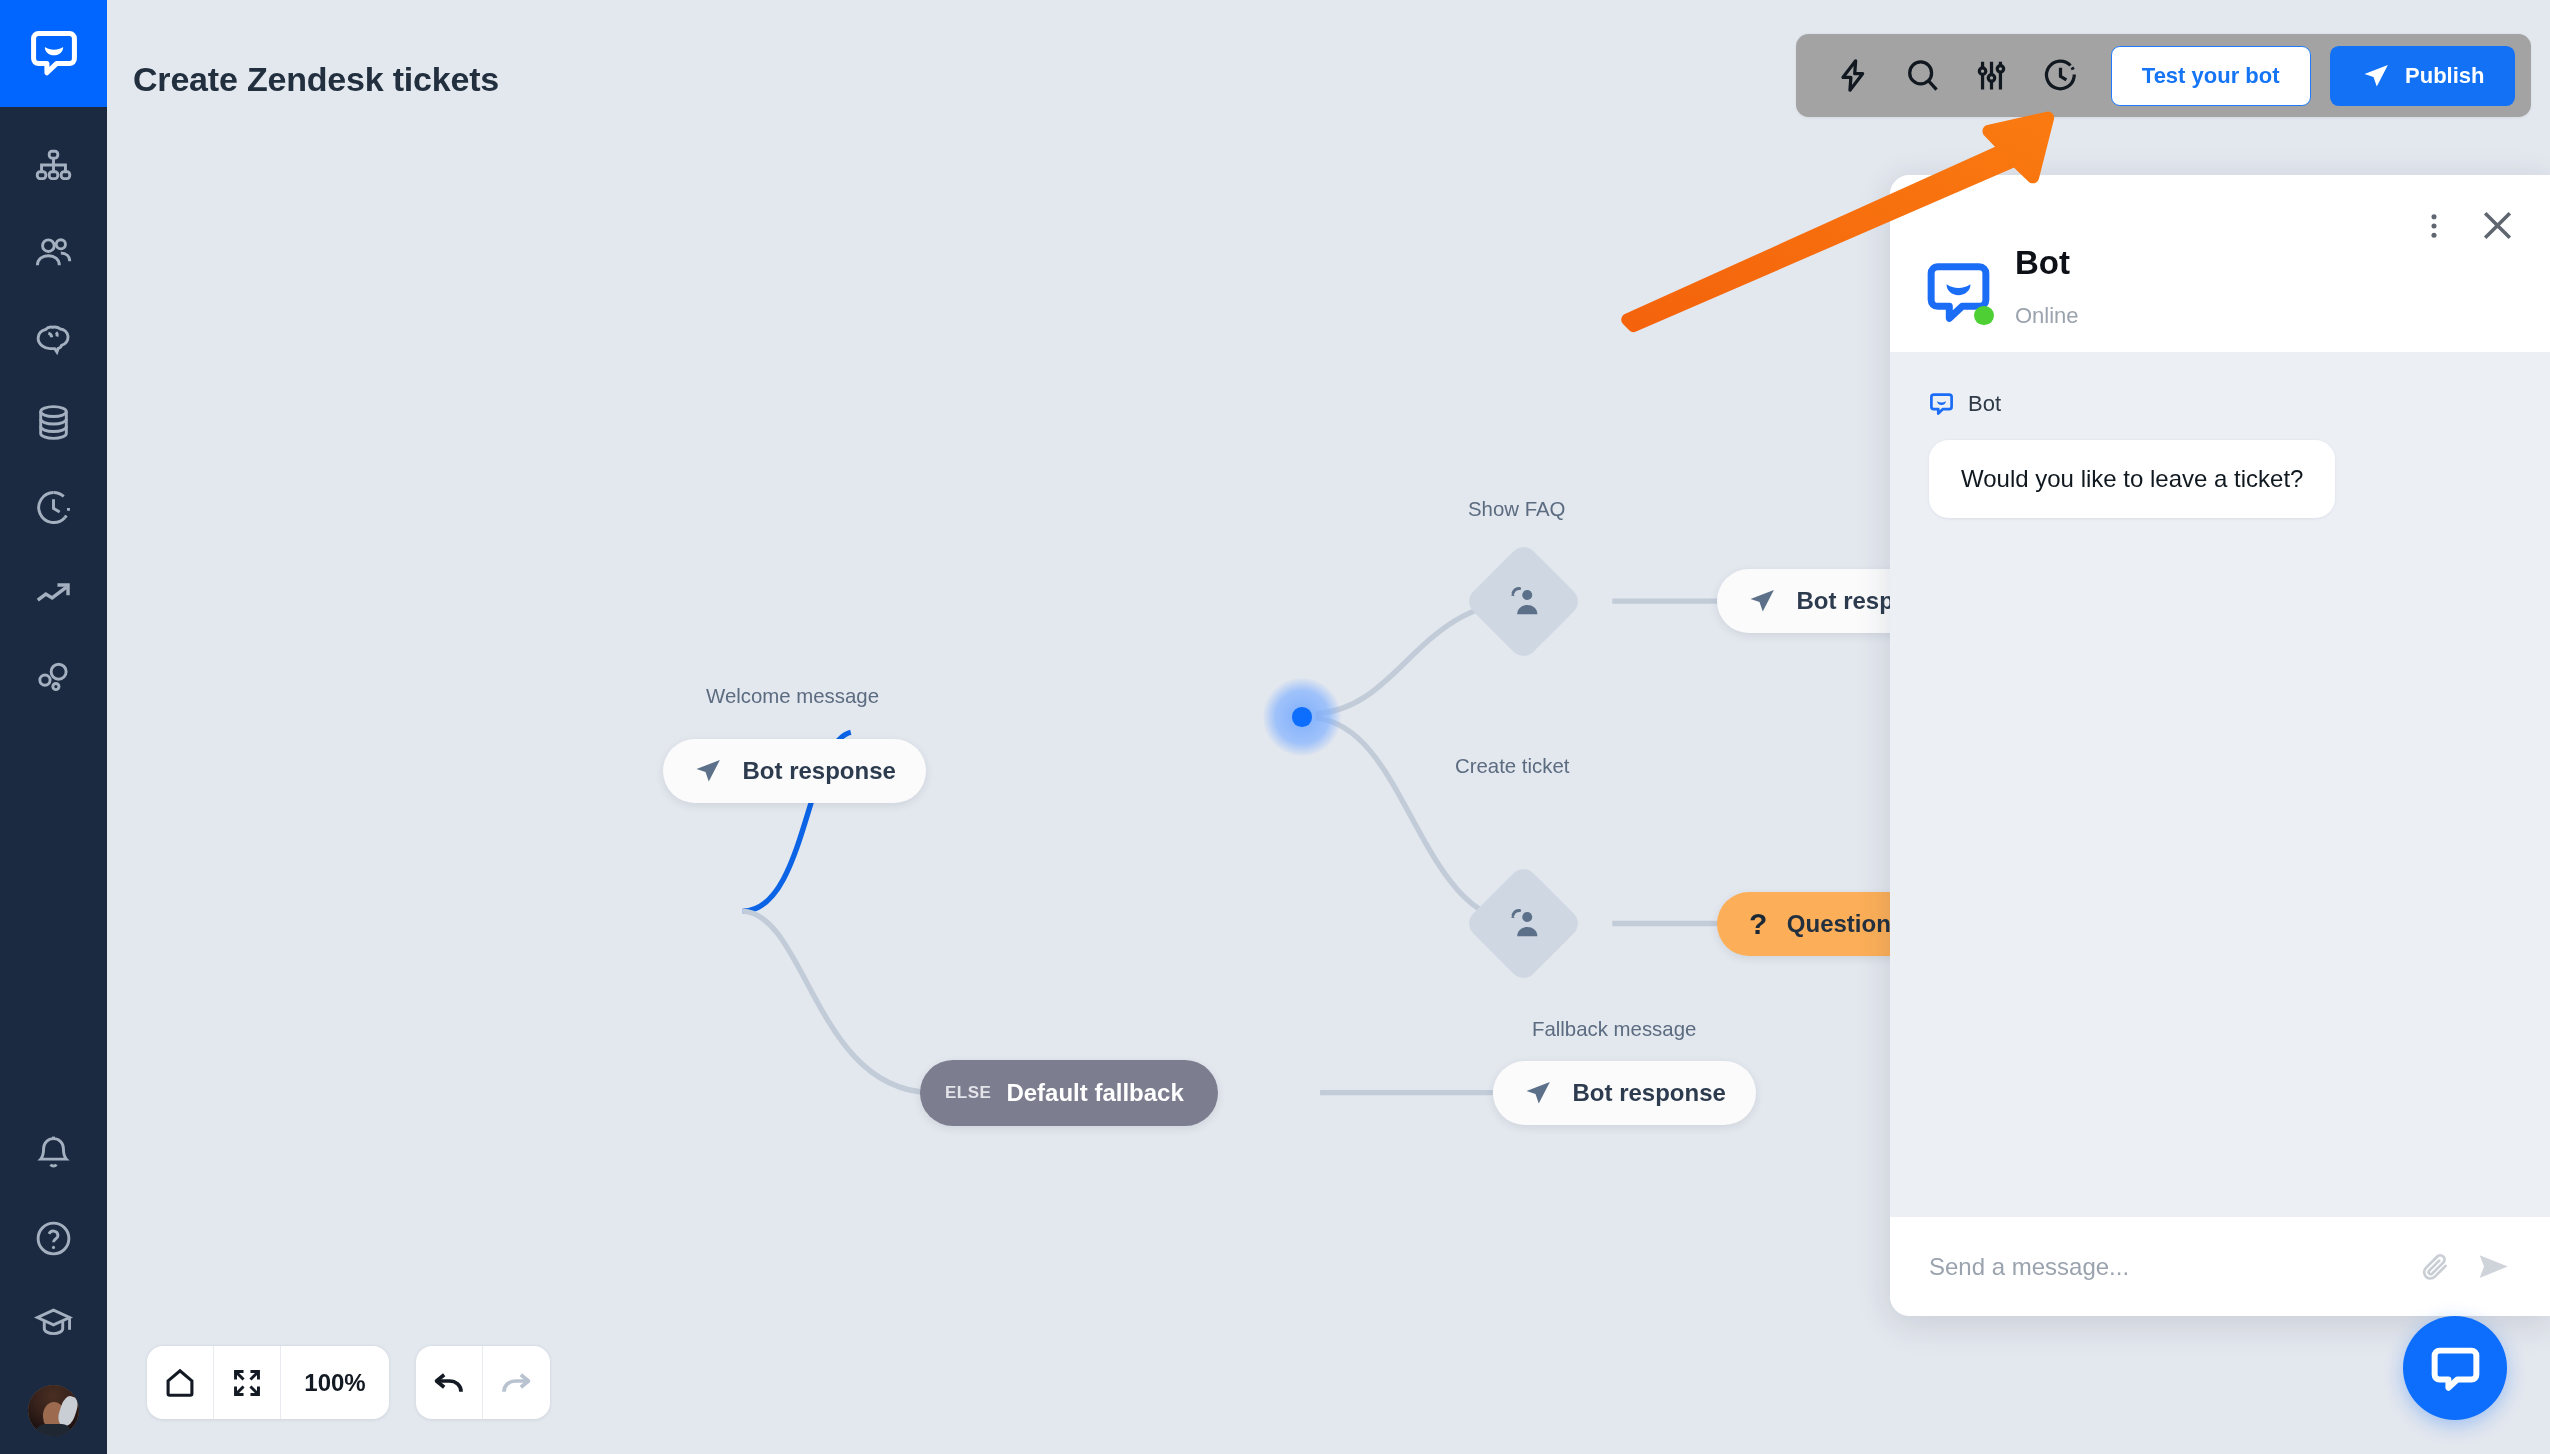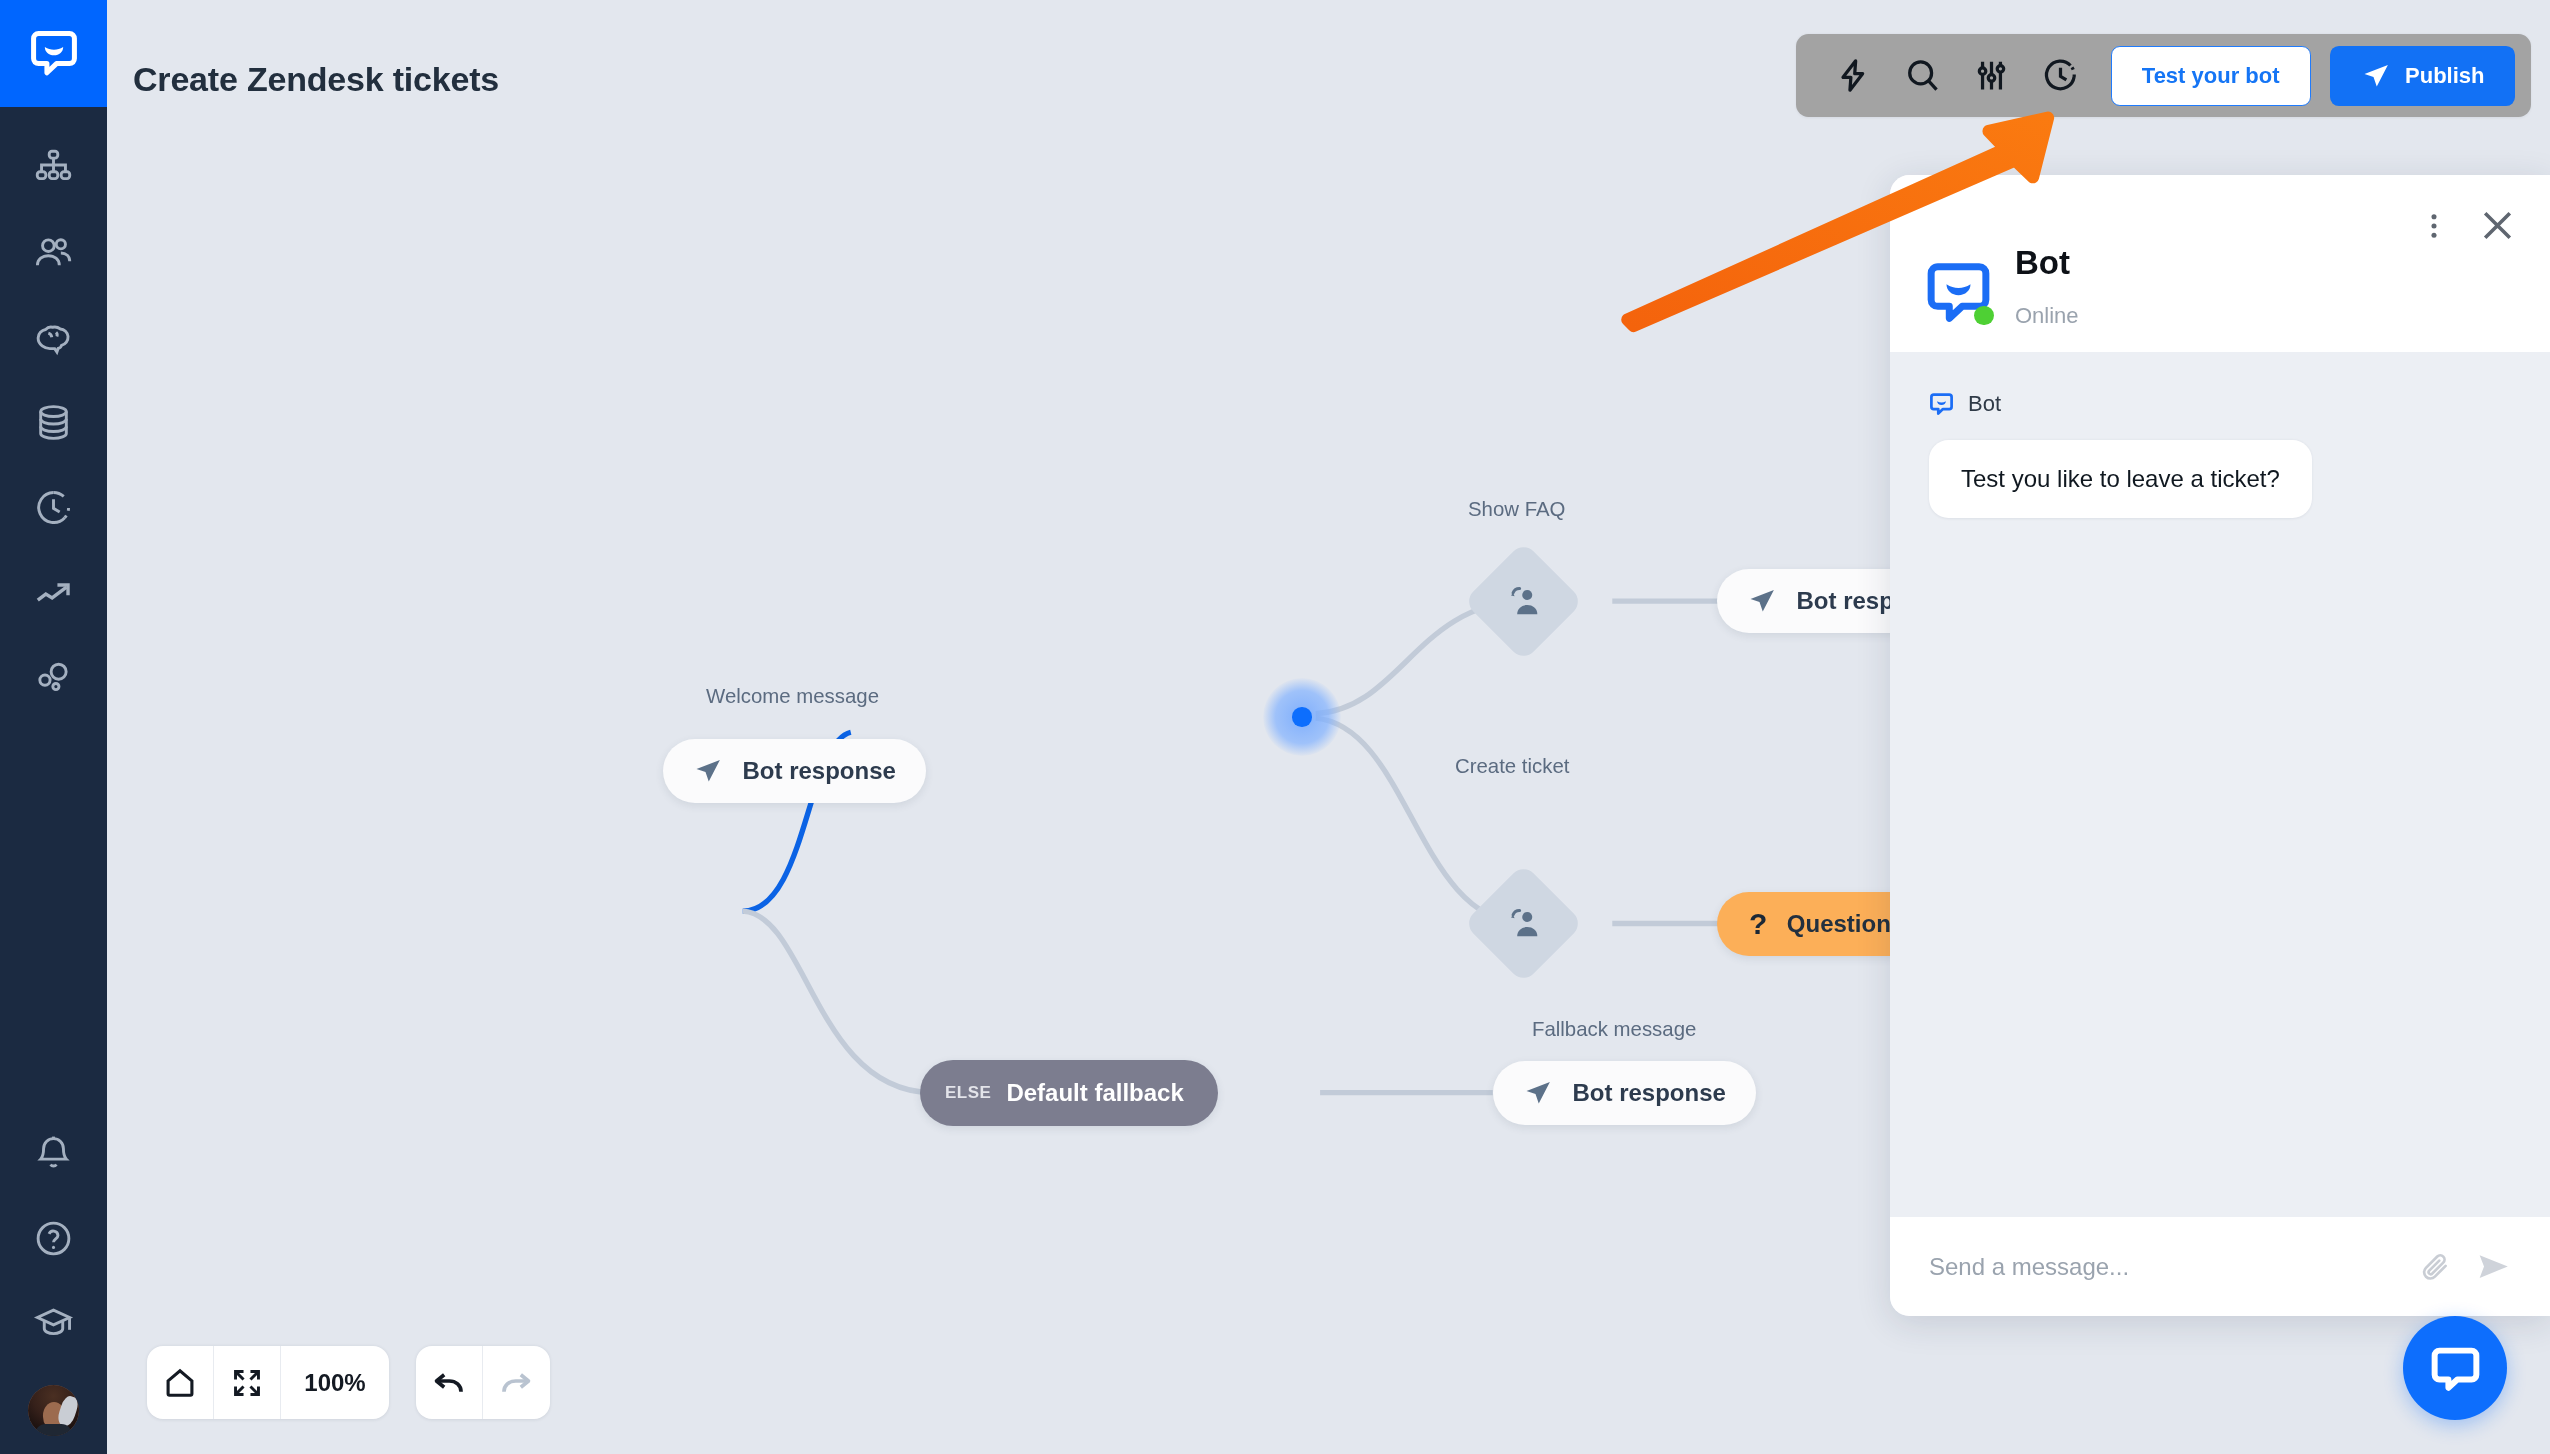--- a/index.html
+++ b/index.html
@@ -495,21 +495,21 @@
     <div id="chat-body">
       <div id="msg-sender">
         <span style="display:flex">
           <svg width="25" height="25" viewBox="0 0 24 24">
             <path d="M4.6 2.6h14.8c1.3 0 2.3 1 2.3 2.3v9.2c0 1.3-1 2.3-2.3 2.3h-6l-4.5 4.2v-4.2H4.6c-1.3 0-2.3-1-2.3-2.3V4.9c0-1.3 1-2.3 2.3-2.3z" fill="none" stroke="#1b6df5" stroke-width="2.6" stroke-linejoin="round"></path>
             <path d="M7.8 8.8c0 2.2 1.8 3.7 4.2 3.7s4.2-1.5 4.2-3.7c-1.3.8-2.7 1.2-4.2 1.2s-2.9-.4-4.2-1.2z" fill="#1b6df5"></path>
           </svg>
         </span>
         <span class="lbl">Bot</span>
       </div>
-      <div id="msg-bubble">Test you like to leave a ticket?</div>
+      <div id="msg-bubble">Would you like to leave a ticket?</div>
     </div>
 
     <div id="chat-input-wrap">
       <input id="chat-input" type="text" placeholder="Send a message..." style="">
       <span class="chat-in-icon">
         <svg width="34" height="34" viewBox="0 0 24 24">
           <path d="M18.8 11.2l-7.6 7.6a4.4 4.4 0 0 1-6.3-6.2l8-8a3 3 0 0 1 4.2 4.3l-7.9 7.9a1.5 1.5 0 0 1-2.1-2.1l7.2-7.2" fill="none" stroke="#c9cdd4" stroke-width="1.9" stroke-linecap="round"></path>
         </svg>
       </span>
       <span class="chat-in-icon">

